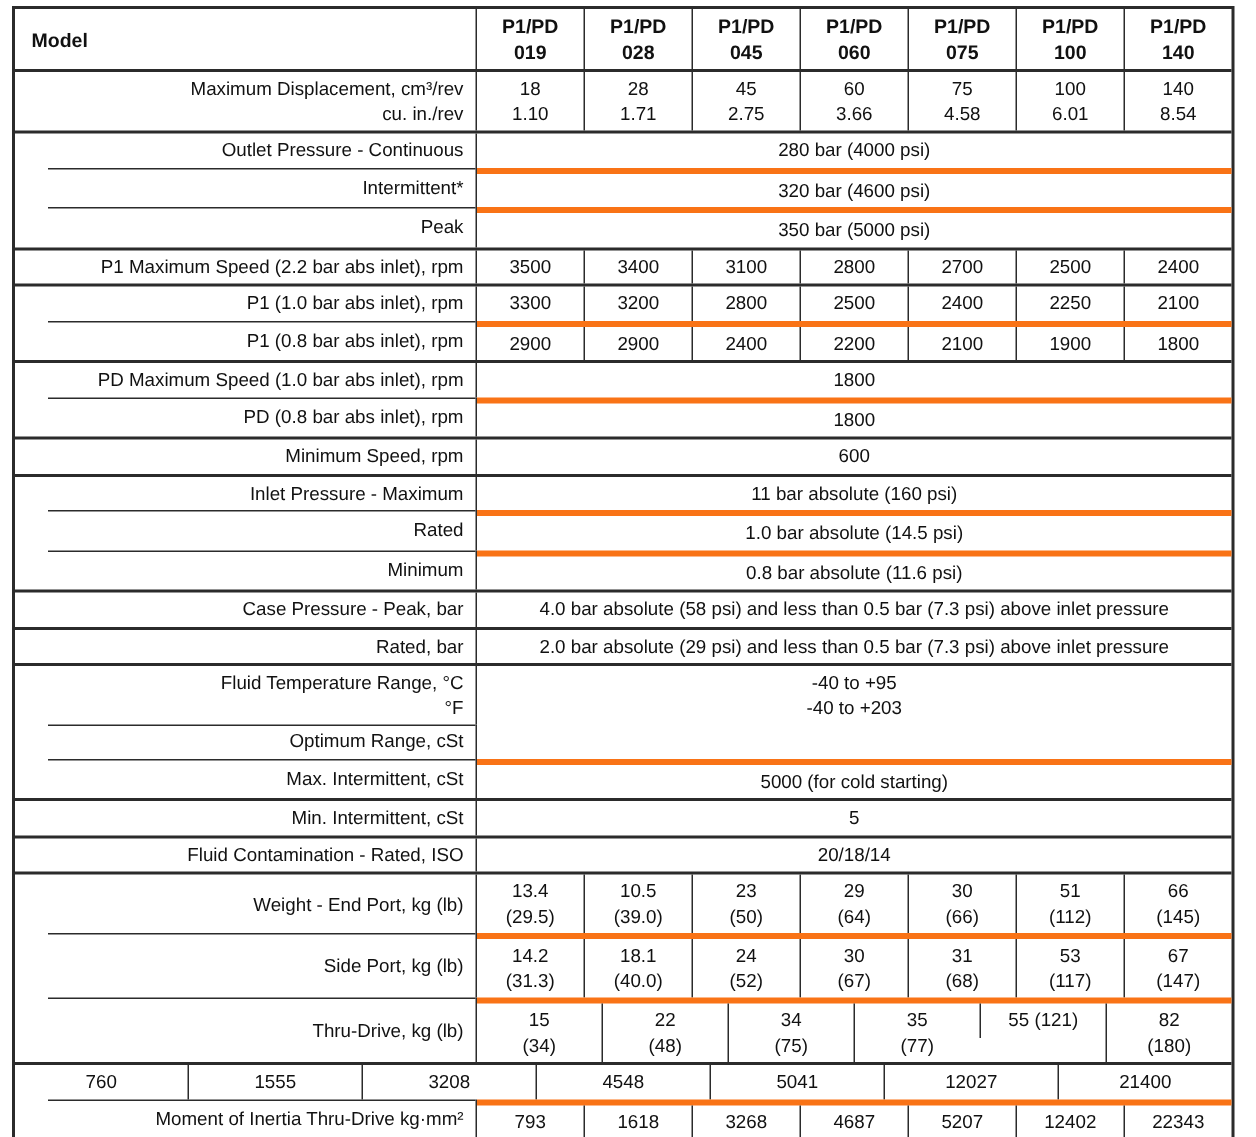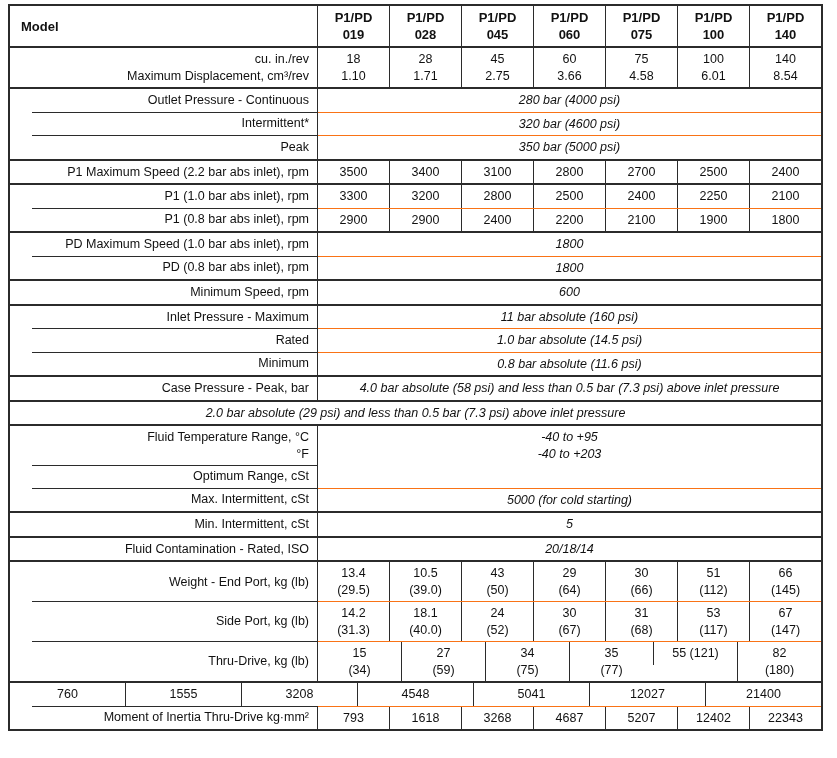--- a/index.html
+++ b/index.html
@@ -13,21 +13,21 @@
   .page { padding: 4px 8px 0 8px; }
 
   .spec-table {
     width: 815px;
     border: 2px solid #2b2b2b;
     background: #fff;
   }
 
   .row { display: flex; align-items: stretch; }
   .row.sep-full { border-top: 2px solid #2b2b2b; }
-  .row.sep-sub .values { border-top: 1px solid #f97316; }
+  .row.sep-sub .values { border-top: 4px solid #f97316; }
   .row.sep-sub .label-cell::before {
     content: ""; position: absolute; top: 0; left: 22px; right: 0;
     height: 1px; background: #2b2b2b;
   }
 
   .label-cell {
     flex: 0 0 308px; width: 308px;
     border-right: 1px solid #2b2b2b;
     display: flex; flex-direction: column; justify-content: center;
     text-align: right;
@@ -49,21 +49,20 @@
     font-size: 12.5px; line-height: 1.32;
   }
   .cell + .cell { border-left: 1px solid #2b2b2b; }
   .span-cell {
     flex: 1 1 auto;
     display: flex; flex-direction: column; justify-content: center; align-items: center;
     text-align: center;
     padding: 3px 6px;
     font-size: 12.5px; line-height: 1.32;
     white-space: nowrap;
-    font-style: italic;
   }
 
   .header-row { min-height: 36px; }
   .header-row .cell { font-weight: bold; font-size: 13px; }
 </style>
 </head>
 <body>
 
 <div class="page">
   <div class="spec-table">
@@ -98,22 +97,22 @@
           </div>
           <div class="cell head-cell">
             <div class="line">P1/PD</div>
             <div class="line">140</div>
           </div>
         </div>
     </div>
     <div>
         <div class="row sep-full">
           <div class="label-cell">
+            <div class="line">Maximum Displacement, cm³/rev</div>
             <div class="line">cu. in./rev</div>
-            <div class="line">Maximum Displacement, cm³/rev</div>
           </div>
           <div class="values">
             <div class="cell">
               <div class="line">18</div>
               <div class="line">1.10</div>
             </div>
             <div class="cell">
               <div class="line">28</div>
               <div class="line">1.71</div>
             </div>
@@ -317,20 +316,23 @@
           <div class="label-cell">
             <div class="line">Case Pressure - Peak, bar</div>
           </div>
           <div class="values">
             <div class="span-cell">
               <div class="line">4.0 bar absolute (58 psi) and less than 0.5 bar (7.3 psi) above inlet pressure</div>
             </div>
           </div>
         </div>
         <div class="row sep-full">
+          <div class="label-cell">
+            <div class="line">Rated, bar</div>
+          </div>
           <div class="values">
             <div class="span-cell">
               <div class="line">2.0 bar absolute (29 psi) and less than 0.5 bar (7.3 psi) above inlet pressure</div>
             </div>
           </div>
         </div>
         <div class="row sep-full">
           <div class="label-cell">
             <div class="line">Fluid Temperature Range, °C</div>
             <div class="line">°F</div>
@@ -384,21 +386,21 @@
           <div class="values">
             <div class="cell">
               <div class="line">13.4</div>
               <div class="line">(29.5)</div>
             </div>
             <div class="cell">
               <div class="line">10.5</div>
               <div class="line">(39.0)</div>
             </div>
             <div class="cell">
-              <div class="line">43</div>
+              <div class="line">23</div>
               <div class="line">(50)</div>
             </div>
             <div class="cell">
               <div class="line">29</div>
               <div class="line">(64)</div>
             </div>
             <div class="cell">
               <div class="line">30</div>
               <div class="line">(66)</div>
             </div>
@@ -450,22 +452,22 @@
         <div class="row sep-sub">
           <div class="label-cell">
             <div class="line">Thru-Drive, kg (lb)</div>
           </div>
           <div class="values">
             <div class="cell">
               <div class="line">15</div>
               <div class="line">(34)</div>
             </div>
             <div class="cell">
-              <div class="line">27</div>
-              <div class="line">(59)</div>
+              <div class="line">22</div>
+              <div class="line">(48)</div>
             </div>
             <div class="cell">
               <div class="line">34</div>
               <div class="line">(75)</div>
             </div>
             <div class="cell">
               <div class="line">35</div>
               <div class="line">(77)</div>
             </div>
             <div class="cell">

